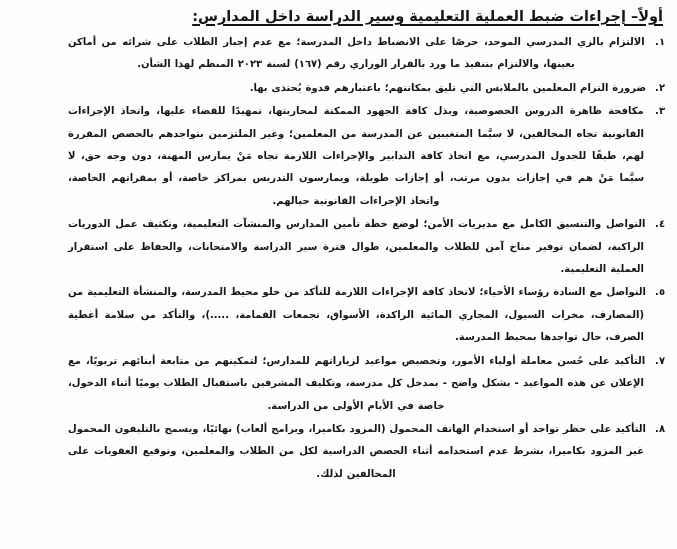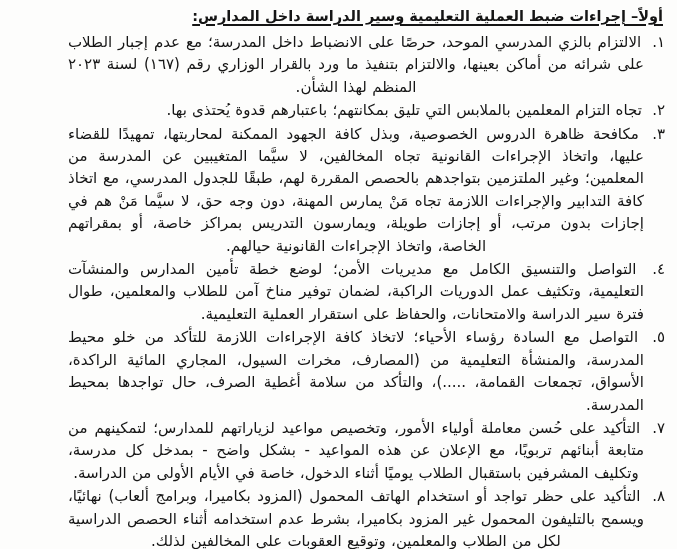--- a/index.html
+++ b/index.html
@@ -25,22 +25,22 @@
     margin: 0 2px 7px 0;
     letter-spacing: 0.1px;
   }
   .doc-title .underlined {
     text-decoration: underline;
     text-underline-offset: 3px;
     text-decoration-thickness: 1.5px;
   }
   .items { margin: 0; }
   .item {
-    font-size: 15px;
-    font-weight: normal;
+    font-size: 10px;
+    font-weight: bold;
     line-height: 22.4px;
     text-align: justify;
     padding-right: 21px;
     text-indent: -21px;
     margin: 0 0 1px 0;
     word-spacing: 0.5px;
   }
   .item .num { margin-left: 5px; }
   .last-center { text-align-last: center; }
   .last-right  { text-align-last: right; }
@@ -56,21 +56,21 @@
 
   <div class="items">
 
     <p class="item last-center">
       <span class="num">١.</span>
       <span>الالتزام بالزي المدرسي الموحد، حرصًا على الانضباط داخل المدرسة؛ مع عدم إجبار الطلاب على شرائه من أماكن بعينها، والالتزام بتنفيذ ما ورد بالقرار الوزاري رقم (١٦٧) لسنة ٢٠٢٣ المنظم لهذا الشأن.</span>
     </p>
 
     <p class="item last-right">
       <span class="num">٢.</span>
-      <span>تجاه التزام المعلمين بالملابس التي تليق بمكانتهم؛ باعتبارهم قدوة يُحتذى بها.</span>
+      <span>ضرورة التزام المعلمين بالملابس التي تليق بمكانتهم؛ باعتبارهم قدوة يُحتذى بها.</span>
     </p>
 
     <p class="item last-center">
       <span class="num">٣.</span>
       <span>مكافحة ظاهرة الدروس الخصوصية، وبذل كافة الجهود الممكنة لمحاربتها، تمهيدًا للقضاء عليها، واتخاذ الإجراءات القانونية تجاه المخالفين، لا سيَّما المتغيبين عن المدرسة من المعلمين؛ وغير الملتزمين بتواجدهم بالحصص المقررة لهم، طبقًا للجدول المدرسي، مع اتخاذ كافة التدابير والإجراءات اللازمة تجاه مَنْ يمارس المهنة، دون وجه حق، لا سيَّما مَنْ هم في إجازات بدون مرتب، أو إجازات طويلة، ويمارسون التدريس بمراكز خاصة، أو بمقراتهم الخاصة، واتخاذ الإجراءات القانونية حيالهم.</span>
     </p>
 
     <p class="item last-right">
       <span class="num">٤.</span>
       <span>التواصل والتنسيق الكامل مع مديريات الأمن؛ لوضع خطة تأمين المدارس والمنشآت التعليمية، وتكثيف عمل الدوريات الراكبة، لضمان توفير مناخ آمن للطلاب والمعلمين، طوال فترة سير الدراسة والامتحانات، والحفاظ على استقرار العملية التعليمية.</span>

